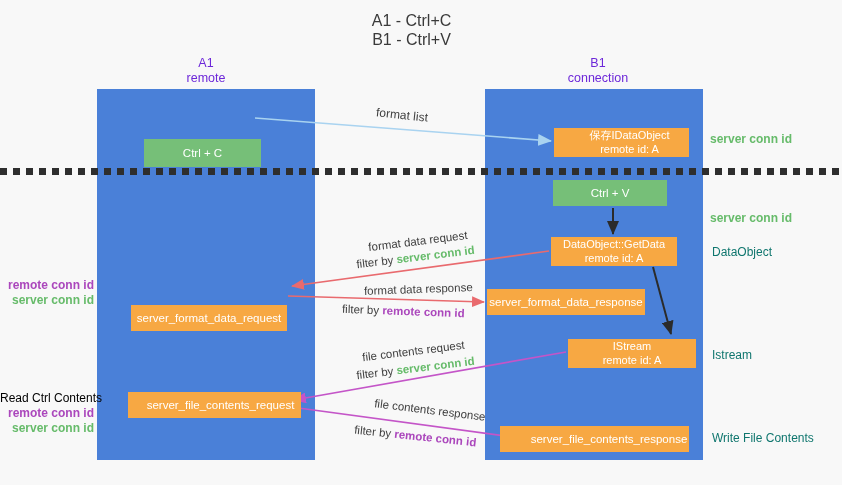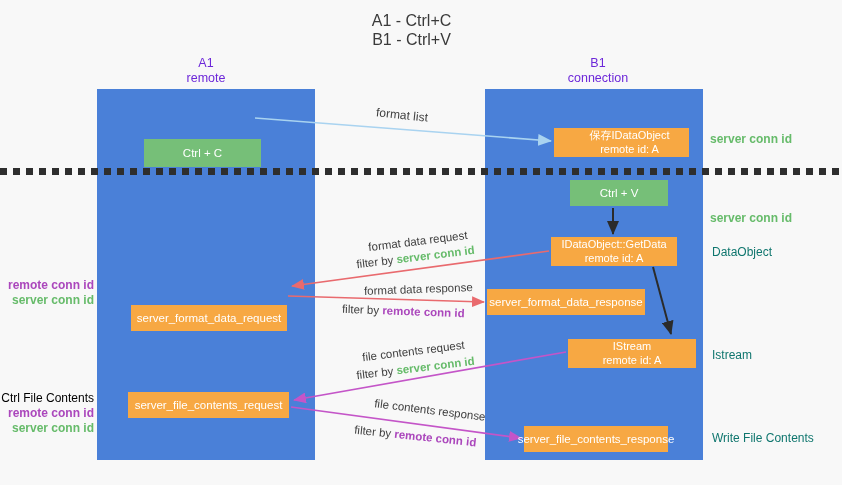--- a/index.html
+++ b/index.html
@@ -102,43 +102,43 @@
     <line x1="566" y1="352" x2="294" y2="400" stroke="#c455c8" stroke-width="1.7" marker-end="url(#ah-magenta)"></line>
     <line x1="291" y1="407" x2="521" y2="438" stroke="#c455c8" stroke-width="1.7" marker-end="url(#ah-magenta)"></line>
   </svg>
 
   <div class="box green" style="left:144px;top:104px;width:117px;height:28px;margin-top:35px;">
     <span>Ctrl + C</span>
   </div>
   <div class="box orange" style="left:131px;top:276px;width:156px;height:26px;margin-top:29px;">
     <span>server_format_data_request</span>
   </div>
-  <div class="box orange" style="left:128px;top:392px;width:161px;height:26px;">
+  <div class="box orange" style="left:128px;top:392px;width:161px;height:26px;padding-left:12px;">
     <span>server_file_contents_request</span>
   </div>
 
   <div class="box orange two-line" style="left:554px;top:128px;width:119px;height:29px;padding-left:16px;">
     <div>保存IDataObject</div>
     <div>remote id: A</div>
   </div>
-  <div class="box green" style="left:570px;top:180px;width:98px;height:26px;">
+  <div class="box green" style="left:553px;top:180px;width:114px;height:26px;">
     <span>Ctrl + V</span>
   </div>
   <div class="box orange two-line" style="left:551px;top:237px;width:126px;height:29px;">
-    <div>IDataObject::GetData</div>
+    <div>DataObject::GetData</div>
     <div>remote id: A</div>
   </div>
   <div class="box orange" style="left:487px;top:289px;width:158px;height:26px;">
     <span>server_format_data_response</span>
   </div>
   <div class="box orange two-line" style="left:568px;top:339px;width:128px;height:29px;">
     <div>IStream</div>
     <div>remote id: A</div>
   </div>
-  <div class="box orange" style="left:524px;top:426px;width:144px;height:26px;">
+  <div class="box orange" style="left:500px;top:426px;width:160px;height:26px;padding-left:29px;">
     <span>server_file_contents_response</span>
   </div>
 
   <div class="lbl" style="left:376px;top:108px;transform:rotate(6deg);font-size:12px;">format list</div>
 
   <div class="lbl" style="left:368px;top:235px;transform:rotate(-7deg);">format data request</div>
   <div class="lbl" style="left:356px;top:251px;transform:rotate(-7deg);"><span>filter by </span><span class="key-green">server conn id</span></div>
 
   <div class="lbl" style="left:364px;top:283px;transform:rotate(-2deg);">format data response</div>
   <div class="lbl" style="left:342px;top:305px;transform:rotate(2deg);"><span>filter by </span><span class="key-purple">remote conn id</span></div>
@@ -153,18 +153,18 @@
   <div class="side bold-green" style="left:710px;top:211px;">server conn id</div>
   <div class="side" style="left:712px;top:245px;">DataObject</div>
   <div class="side" style="left:712px;top:348px;">Istream</div>
   <div class="side" style="left:712px;top:431px;">Write File Contents</div>
 
   <div class="left-group" style="top:278px;">
     <div class="key-purple">remote conn id</div>
     <div class="key-green">server conn id</div>
   </div>
   <div class="left-group" style="top:391px;">
-    <div>Ctrl File Contents</div>
+    <div>Read Ctrl Contents</div>
     <div class="key-purple">remote conn id</div>
     <div class="key-green">server conn id</div>
   </div>
 
 </div>
 
 </body></html>

